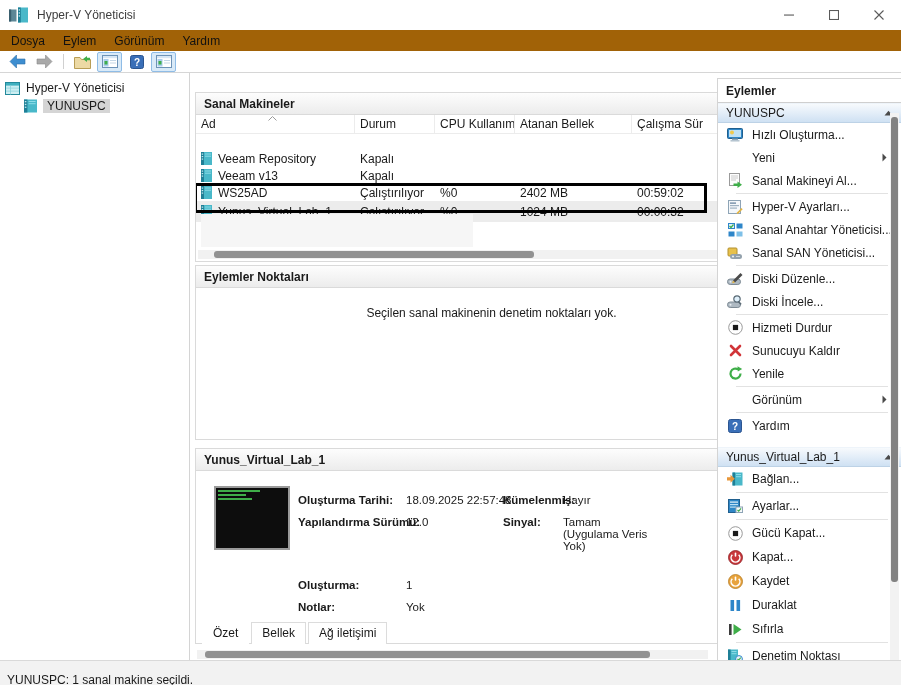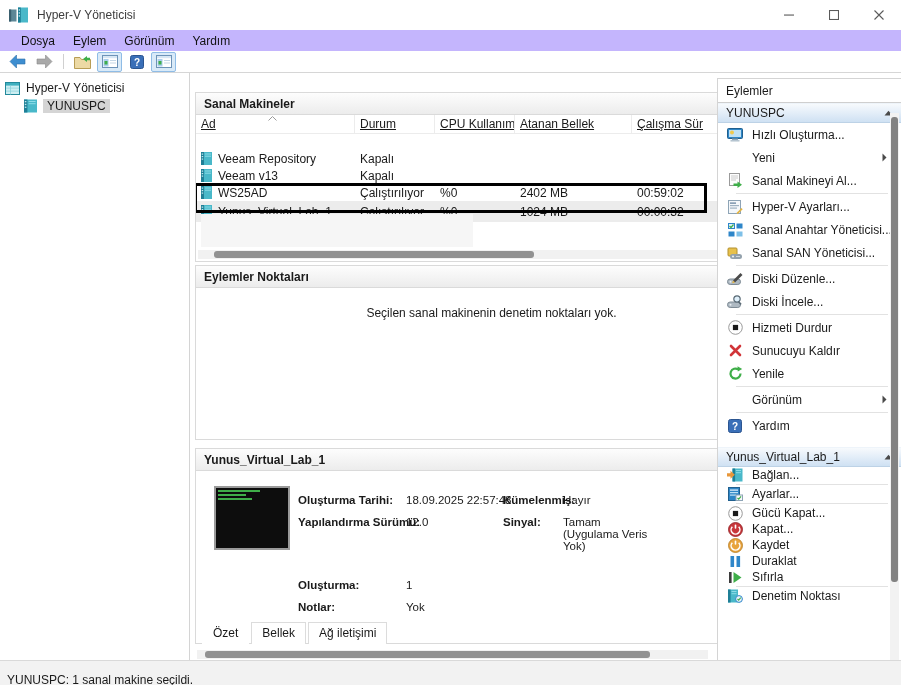--- a/index.html
+++ b/index.html
@@ -7,21 +7,21 @@
   body { font-family:"Liberation Sans","DejaVu Sans",sans-serif; font-size:12px; color:#1a1a1a; }
   .window { position:relative; width:901px; height:685px; background:#fff; overflow:hidden; }
 
   
   .titlebar { position:absolute; top:0; left:0; right:0; height:30px; background:#fff; display:flex; align-items:center; padding-left:9px; }
   .titlebar .title { margin-left:8px; color:#3d3d3d; }
   .win-controls { margin-left:auto; display:flex; height:30px; }
   .wc { width:45px; height:30px; display:flex; align-items:center; justify-content:center; }
 
   
-  .menubar { position:absolute; top:30px; left:0; right:0; height:21px; display:flex; align-items:center; padding-left:12px; background:#c4b5fd; }
+  .menubar { position:absolute; top:30px; left:0; right:0; height:21px; display:flex; align-items:center; padding-left:2px; background:#a16207; }
   .menu-item { padding:2px 9px; color:#111; }
 
   
   .toolbar { position:absolute; top:51px; left:0; right:0; height:22px; display:flex; align-items:center; gap:2px; padding-left:5px; border-bottom:1px solid #d6d6d6; background:#fff; }
   .tb { width:25px; height:20px; display:flex; align-items:center; justify-content:center; border:1px solid transparent; border-radius:2px; }
   .tb.active { background:#d9eaf8; border-color:#8fbce6; }
   .tbsep { width:1px; height:15px; background:#d0d0d0; margin:0 4px; }
 
   
   .main { position:absolute; top:73px; left:0; right:0; bottom:22px; background:#fff; }
@@ -29,21 +29,21 @@
   .tree-item { display:flex; align-items:center; gap:6px; height:18px; padding-left:5px; white-space:nowrap; }
   .tree-item.child { padding-left:24px; }
   .tree-item.child .lbl { background:#d5d5d5; padding:0 4px; }
 
   .center { position:absolute; top:0; left:195px; width:593px; bottom:0; }
   .section { position:absolute; left:0; right:0; border:1px solid #dadada; background:#fff; }
   .section-header { height:22px; background:linear-gradient(#fdfdfd,#ececec); border-bottom:1px solid #dadada; font-weight:bold; padding:4px 8px; }
 
   
   .vm-section { top:19px; height:170px; overflow:hidden; }
-  .vm-head-row { position:absolute; top:22px; left:0; right:0; height:19px; display:flex; border-bottom:1px solid #ececec;text-decoration:underline; }
+  .vm-head-row { position:absolute; top:22px; left:0; right:0; height:19px; display:flex; border-bottom:1px solid #ececec; }
   .hcell { padding:2px 5px; border-right:1px solid #ececec; color:#1a1a1a; position:relative; white-space:nowrap; overflow:hidden; }
   .c-name{width:159px;} .c-status{width:80px;} .c-cpu{width:80px;} .c-mem{width:117px;} .c-up{flex:1; border-right:none;}
   .sort-caret { position:absolute; left:72px; top:1px; }
   .vm-rows { position:absolute; top:42px; left:0; right:0;margin-top:15px; }
   .vm-row { display:flex; align-items:center; height:17px; }
   .vm-row.selected { height:21px; background:#ececec; }
   .cell { padding:0 5px; white-space:nowrap; overflow:hidden; }
   .cell.c-name { display:flex; align-items:center; gap:6px; }
   .sel-box { position:absolute; left:-2px; top:90px; width:513px; height:30px; border:3px solid #000; z-index:6; pointer-events:none; }
   .empty-block { position:absolute; top:121px; left:5px; width:272px; height:33px; background:#f6f6f6; }
@@ -65,25 +65,25 @@
   .pre { white-space:pre-line; }
   .lx1 { left:102px; } .vx1 { left:210px; } .lx2 { left:307px; } .vx2 { left:367px; width:86px; overflow:hidden; }
   .tabs { position:absolute; left:0; right:0; top:172px; height:23px; display:flex; align-items:flex-end; padding-left:6px; }
   .tab { padding:3px 10px 4px; border:1px solid #dcdcdc; border-bottom:none; background:#fff; margin-right:2px; }
   .tab.active { border-color:transparent; }
   .hs2 { left:197px; width:513px; top:577px; position:absolute; height:9px; background:#f1f1f1; }
   .hs2 .hthumb { left:8px; width:445px; }
 
   
   .actions { position:absolute; top:5px; left:717px; right:0; bottom:0; border:1px solid #d4d4d4; border-right:none; background:#fff; overflow:hidden; }
-  .actions-title { font-weight:normal; padding:5px 8px 4px; border-bottom:1px solid #cfcfcf; }
+  .actions-title { font-weight:bold; padding:5px 8px 4px; border-bottom:1px solid #cfcfcf; }
   .group-bar { height:20px; display:flex; align-items:center; padding:0 8px; background:linear-gradient(#f7fafd,#cfe1f3); border-top:1px solid #eef4fa; border-bottom:1px solid #bdd2e6; }
   .group-bar .ic { margin-left:auto; }
   .action-item { height:23px; display:flex; align-items:center; gap:9px; padding-left:9px; position:relative; white-space:nowrap; }
-  .g2 .action-item { height:16px; }
+  .g2 .action-item { height:24px; }
   .action-item .ic { width:16px; display:flex; justify-content:center; }
   .action-item .sub { position:absolute; right:9px; }
   .action-sep { height:1px; background:#e2e2e2; margin:1px 13px 1px 18px; }
   .vscroll { position:absolute; top:34px; bottom:2px; right:2px; width:9px; background:#f2f2f2; }
   .vthumb { position:absolute; left:1px; width:7px; top:4px; height:465px; background:#828282; border-radius:3px; }
 
   
   .statusbar { position:absolute; left:0; right:0; bottom:0; height:22px; background:#f2f2f2; border-top:1px solid #d9d9d9; padding:12px 7px; }
 
   .ic { display:inline-flex; align-items:center; }

